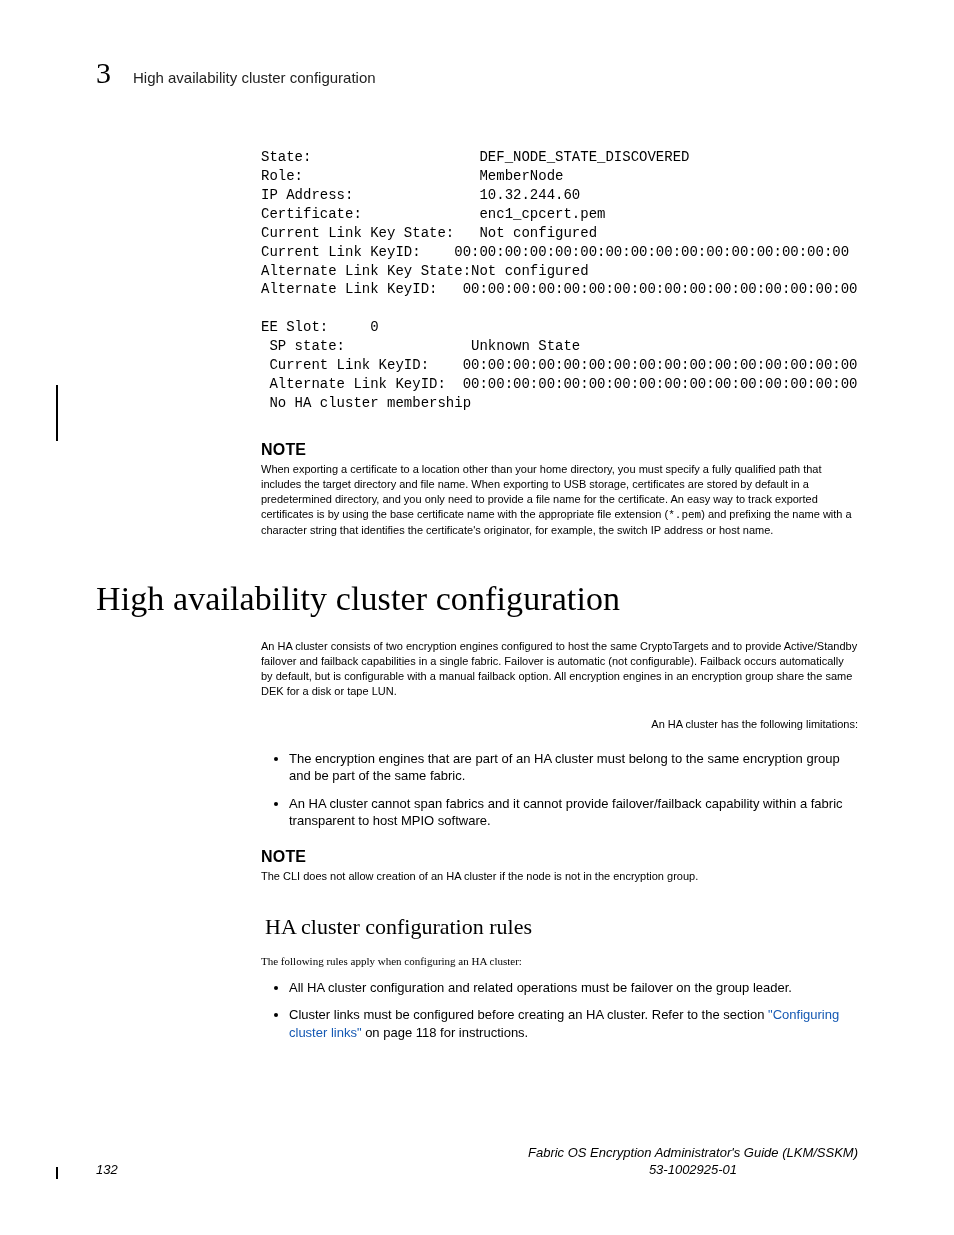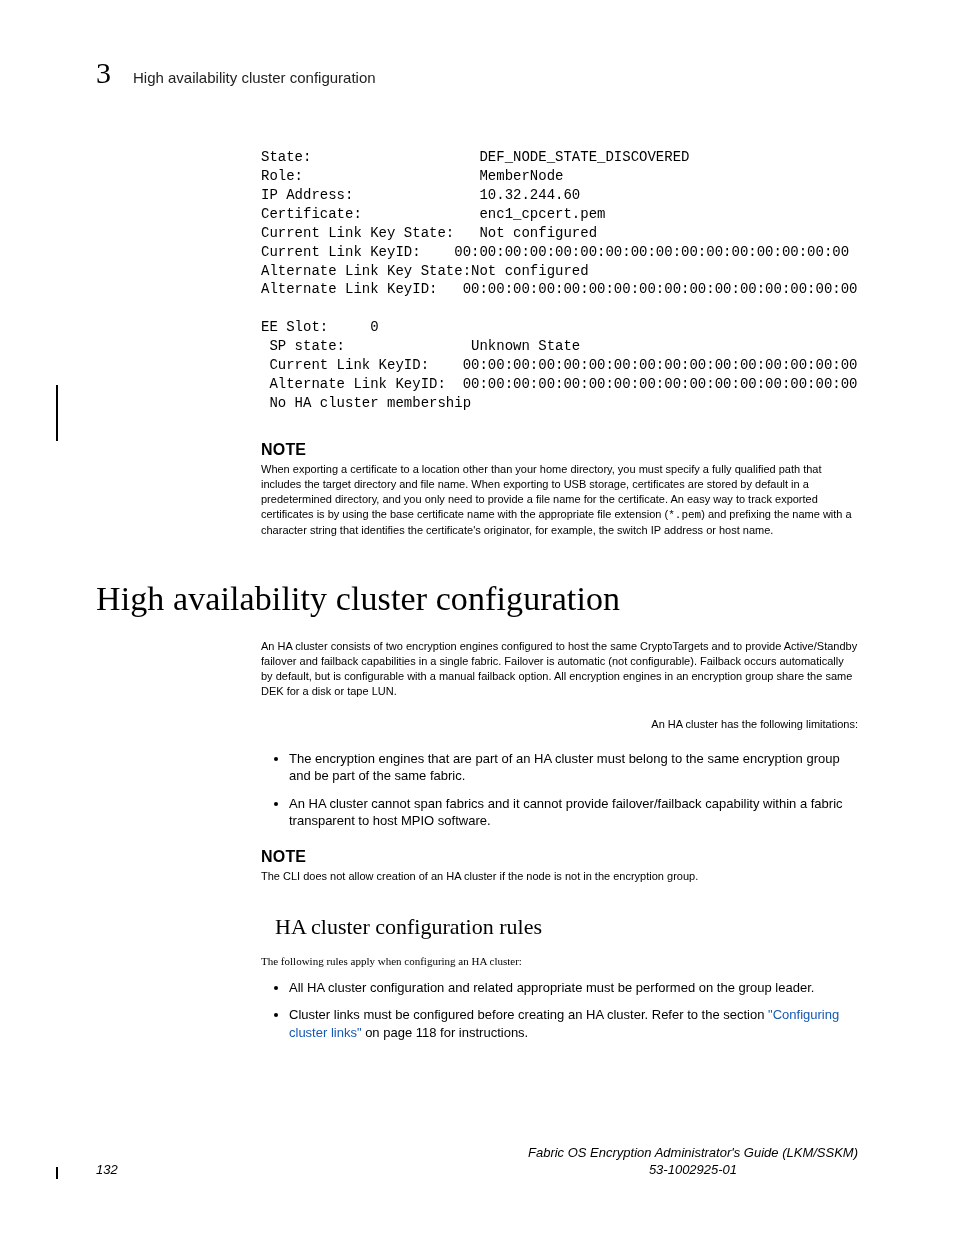--- a/index.html
+++ b/index.html
@@ -83,21 +83,21 @@
     font-family: Georgia, "Times New Roman", serif;
     font-weight: 400;
     font-size: 34px;
     margin: 38px 0 18px 0;
     letter-spacing: 0.1px;
   }
   h2.subsection {
     font-family: Georgia, "Times New Roman", serif;
     font-weight: 400;
     font-size: 22px;
-    margin: 28px 0 12px 14px;
+    margin: 28px 0 12px 4px;
   }
 
   ul.bullets {
     list-style: disc;
     padding-left: 28px;
     margin: 0 0 16px 0;
   }
   ul.bullets li {
     margin-bottom: 10px;
     font-size: 13px;
@@ -174,21 +174,21 @@
       <li>An HA cluster cannot span fabrics and it cannot provide failover/failback capability within a fabric transparent to host MPIO software.</li>
     </ul>
 
     <div class="note-h">NOTE</div>
     <p class="note-body">The CLI does not allow creation of an HA cluster if the node is not in the encryption group.</p>
 
     <h2 class="subsection">HA cluster configuration rules</h2>
     <p class="para" style="margin-bottom:10px;font-family:Liberation Serif, serif;">The following rules apply when configuring an HA cluster:</p>
 
     <ul class="bullets">
-      <li>All HA cluster configuration and related appropriate must be performed on the group leader.</li>
+      <li>All HA cluster configuration and related operations must be failover on the group leader.</li>
       <li>
         <span>Cluster links must be configured before creating an HA cluster. Refer to the section </span><span class="xref">"Configuring cluster links"</span><span> on page 118 for instructions.</span>
       </li>
     </ul>
   </div>
 
   <div class="footer">
     <span class="pagenum">132</span>
     <span class="right">
       <span>Fabric OS Encryption Administrator's Guide  (LKM/SSKM)</span><br>

